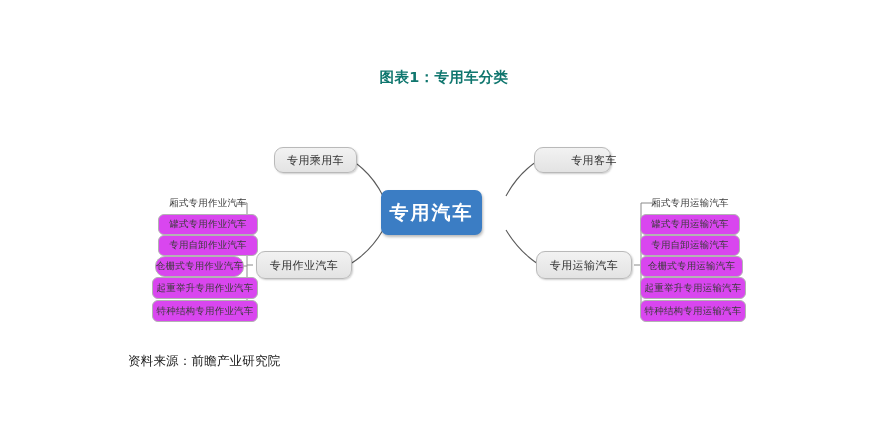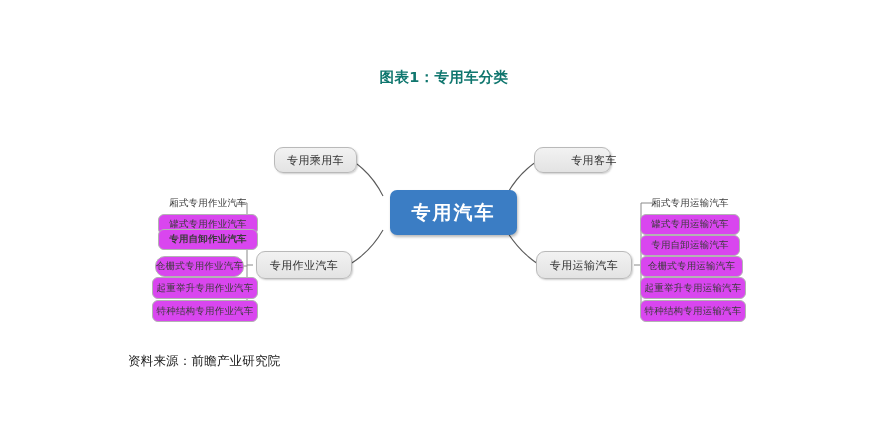--- a/index.html
+++ b/index.html
@@ -125,33 +125,33 @@
       <path d="M 634 265 L 641 265 L 641 203 M 641 265 L 641 311"></path>
       <path d="M 641 203 L 652 203"></path>
       <path d="M 641 224 L 652 224"></path>
       <path d="M 641 245 L 652 245"></path>
       <path d="M 641 266 L 652 266"></path>
       <path d="M 641 288 L 652 288"></path>
       <path d="M 641 311 L 652 311"></path>
     </g>
   </svg>
 
-  <div class="node node-root" style="left:390px; top:190px; width:127px; height:45px;">专用汽车</div>
+  <div class="node node-root" style="left:381px; top:190px; width:101px; height:45px;">专用汽车</div>
 
   <div class="node node-branch" style="left:274px; top:147px; width:83px; height:26px;">专用乘用车</div>
 
   <div class="node node-branch" style="left:534px; top:147px; width:77px; height:26px;padding-left:43px;">专用客车</div>
 
   <div class="node node-branch" style="left:256px; top:251px; width:96px; height:28px;">专用作业汽车</div>
 
   <div class="node node-branch" style="left:536px; top:251px; width:96px; height:28px;">专用运输汽车</div>
 
   <div class="node node-leaf leaf-first" style="left:158px; top:193px; width:100px; height:20px;">厢式专用作业汽车</div>
   <div class="node node-leaf" style="left:158px; top:214px; width:100px; height:21px;">罐式专用作业汽车</div>
-  <div class="node node-leaf" style="left:158px; top:229px; width:100px; height:21px;font-weight:bold;">专用自卸作业汽车</div>
+  <div class="node node-leaf" style="left:158px; top:235px; width:100px; height:21px;">专用自卸作业汽车</div>
   <div class="node node-leaf" style="left:155px; top:256px; width:89px; height:21px;border-radius:10px;">仓栅式专用作业汽车</div>
   <div class="node node-leaf" style="left:152px; top:277px; width:106px; height:22px;">起重举升专用作业汽车</div>
   <div class="node node-leaf" style="left:152px; top:300px; width:106px; height:22px;">特种结构专用作业汽车</div>
 
   <div class="node node-leaf leaf-first" style="left:640px; top:193px; width:100px; height:20px;">厢式专用运输汽车</div>
   <div class="node node-leaf" style="left:640px; top:214px; width:100px; height:21px;">罐式专用运输汽车</div>
   <div class="node node-leaf" style="left:640px; top:235px; width:100px; height:21px;">专用自卸运输汽车</div>
   <div class="node node-leaf" style="left:640px; top:256px; width:103px; height:21px;">仓栅式专用运输汽车</div>
   <div class="node node-leaf" style="left:640px; top:277px; width:106px; height:22px;">起重举升专用运输汽车</div>
   <div class="node node-leaf" style="left:640px; top:300px; width:106px; height:22px;">特种结构专用运输汽车</div>

